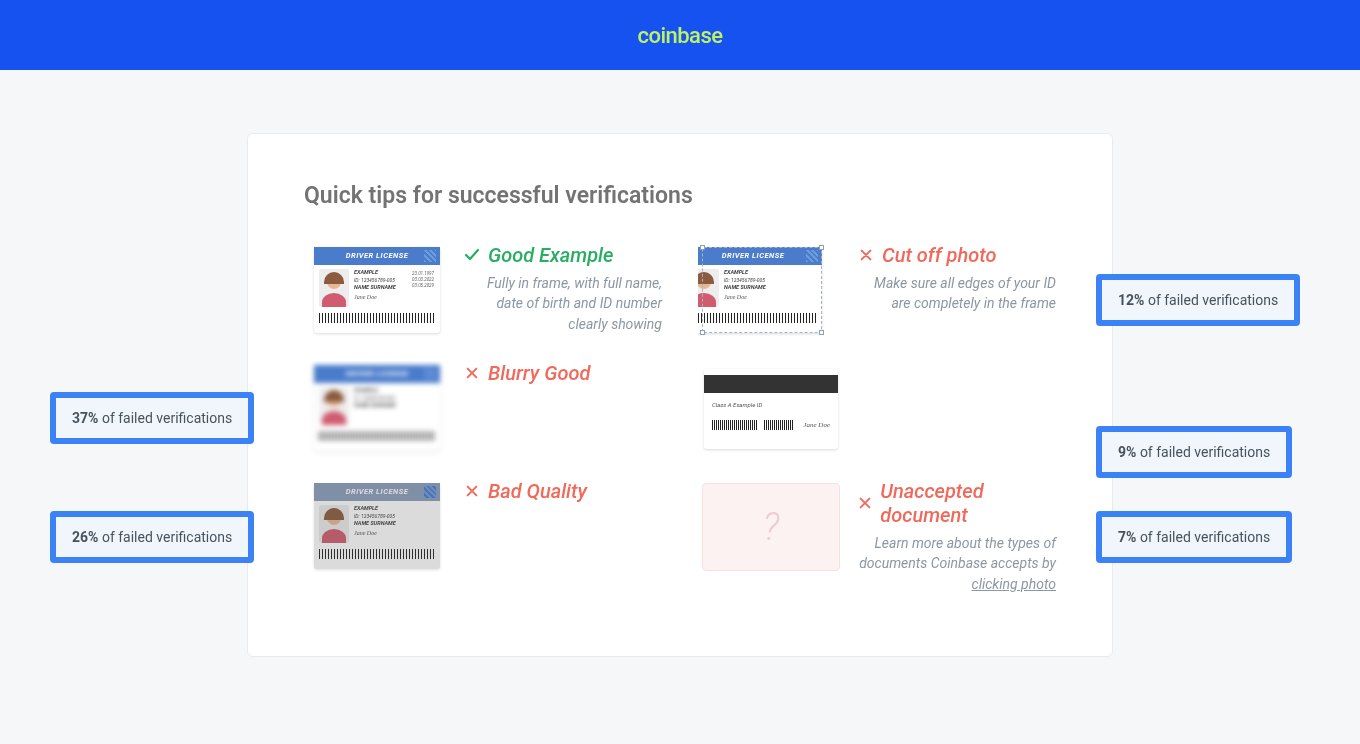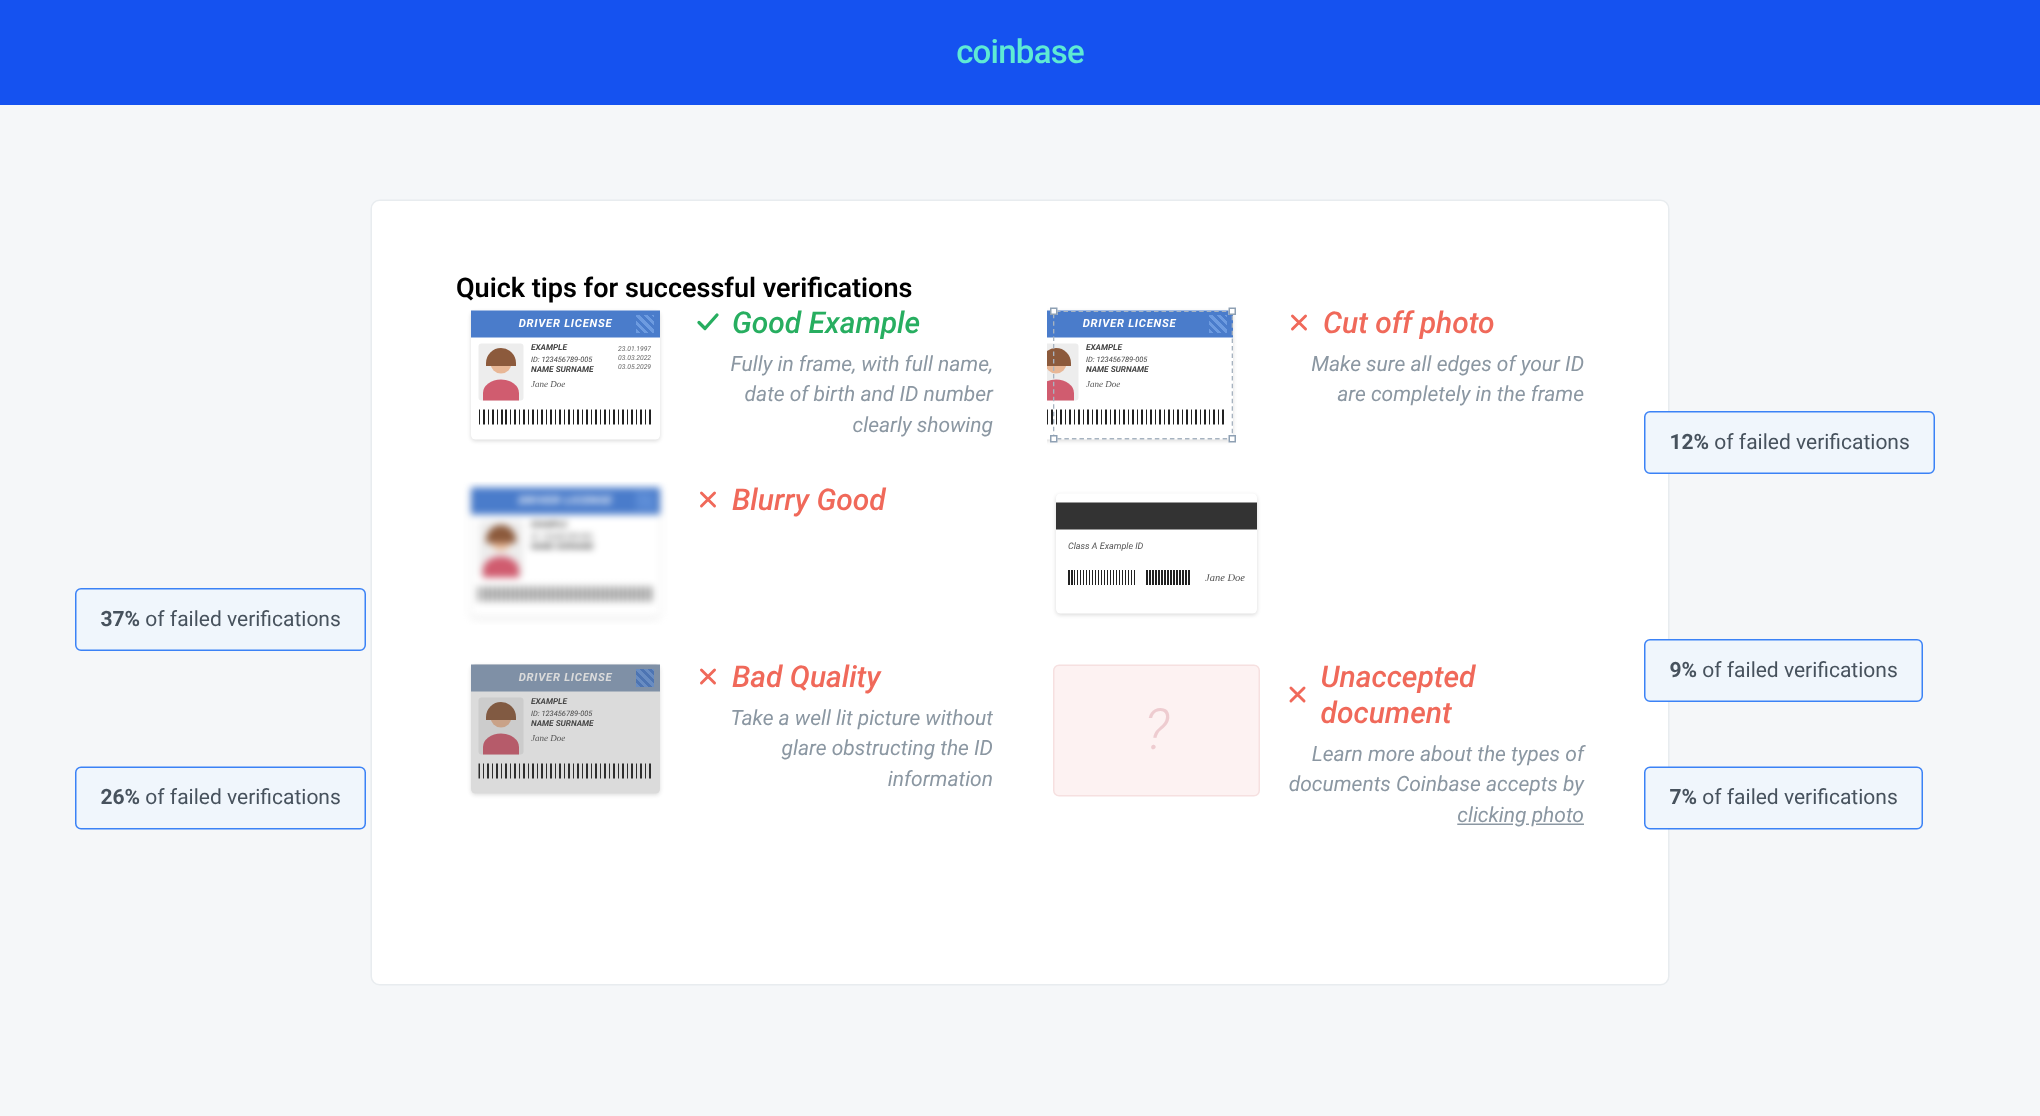--- a/index.html
+++ b/index.html
@@ -11,50 +11,50 @@
     overflow: hidden;
     position: relative;
   }
   .header {
     background: #1552f0;
     height: 70px;
     display: flex;
     align-items: center;
     justify-content: center;
   }
-  .logo { color: #5eead4; font-size: 22px; font-weight: 500; letter-spacing: -0.5px; }
+  .logo { color: #bef264; font-size: 22px; font-weight: 500; letter-spacing: -0.5px; }
   .card {
     position: absolute;
     left: 247px; top: 133px;
     width: 866px; height: 524px;
     background: #fff;
     border: 1px solid #e8ecef;
     border-radius: 6px;
     padding: 48px 56px 40px 56px;
   }
-  .card-title { font-size: 18px; font-weight: 600; color: #000000; }
+  .card-title { font-size: 23px; font-weight: 600; color: #737373; margin-bottom: 34px; }
   .grid { display: grid; grid-template-columns: 1fr 1fr; column-gap: 36px; row-gap: 22px; font-style: italic; }
   .tip { display: flex; gap: 14px; }
   .thumb {
     width: 146px; height: 96px; flex-shrink: 0;
     border-radius: 4px; position: relative; overflow: hidden;
     background: #fff;
   }
   .tip-text { flex: 1; }
   .tip-label { display: flex; align-items: center; gap: 8px; font-size: 20px; font-weight: 500; margin-bottom: 6px; }
   .good { color: #27ae60; }
   .bad  { color: #f0695a; }
   .tip-desc { color: #8b97a2; font-size: 14px; line-height: 1.45; text-align: right; }
   .tip-desc a { color: #8b97a2; text-decoration: underline; }
 
   
   .pill {
     position: absolute;
     background: #f0f6fc;
-    border: 1px solid #3b82f6;
+    border: 6px solid #3b82f6;
     border-radius: 4px;
     padding: 12px 16px;
     font-size: 14px; color: #47525d;
     white-space: nowrap;
   }
   .pill b { font-weight: 700; }
 
   
   .dl { position:absolute; inset:4px 10px 6px 10px; background:#fff; border-radius:3px; box-shadow:0 1px 3px rgba(0,0,0,0.15); }
   .dl-bar { height:18px; background:#4a7ccb; color:#fff; font-size:7.5px; font-weight:700; text-align:center; line-height:18px; letter-spacing:0.5px; position:relative;}
@@ -247,21 +247,20 @@
       </div>
       <div class="tip-text">
         <div class="tip-label bad">
           <span class="ic">
             <svg viewBox="0 0 16 16" width="14" height="14">
                 <path d="M3 3 L13 13 M13 3 L3 13" stroke="#f0695a" stroke-width="2.2" stroke-linecap="round"></path>
               </svg>
           </span>
           <span>Bad Quality</span>
         </div>
-        <div class="tip-desc">Take a well lit picture without glare obstructing the ID information</div>
       </div>
     </div>
 
     <div class="tip">
       <div class="thumb">
         <div class="unaccepted">
             <span>?</span>
           </div>
       </div>
       <div class="tip-text">

